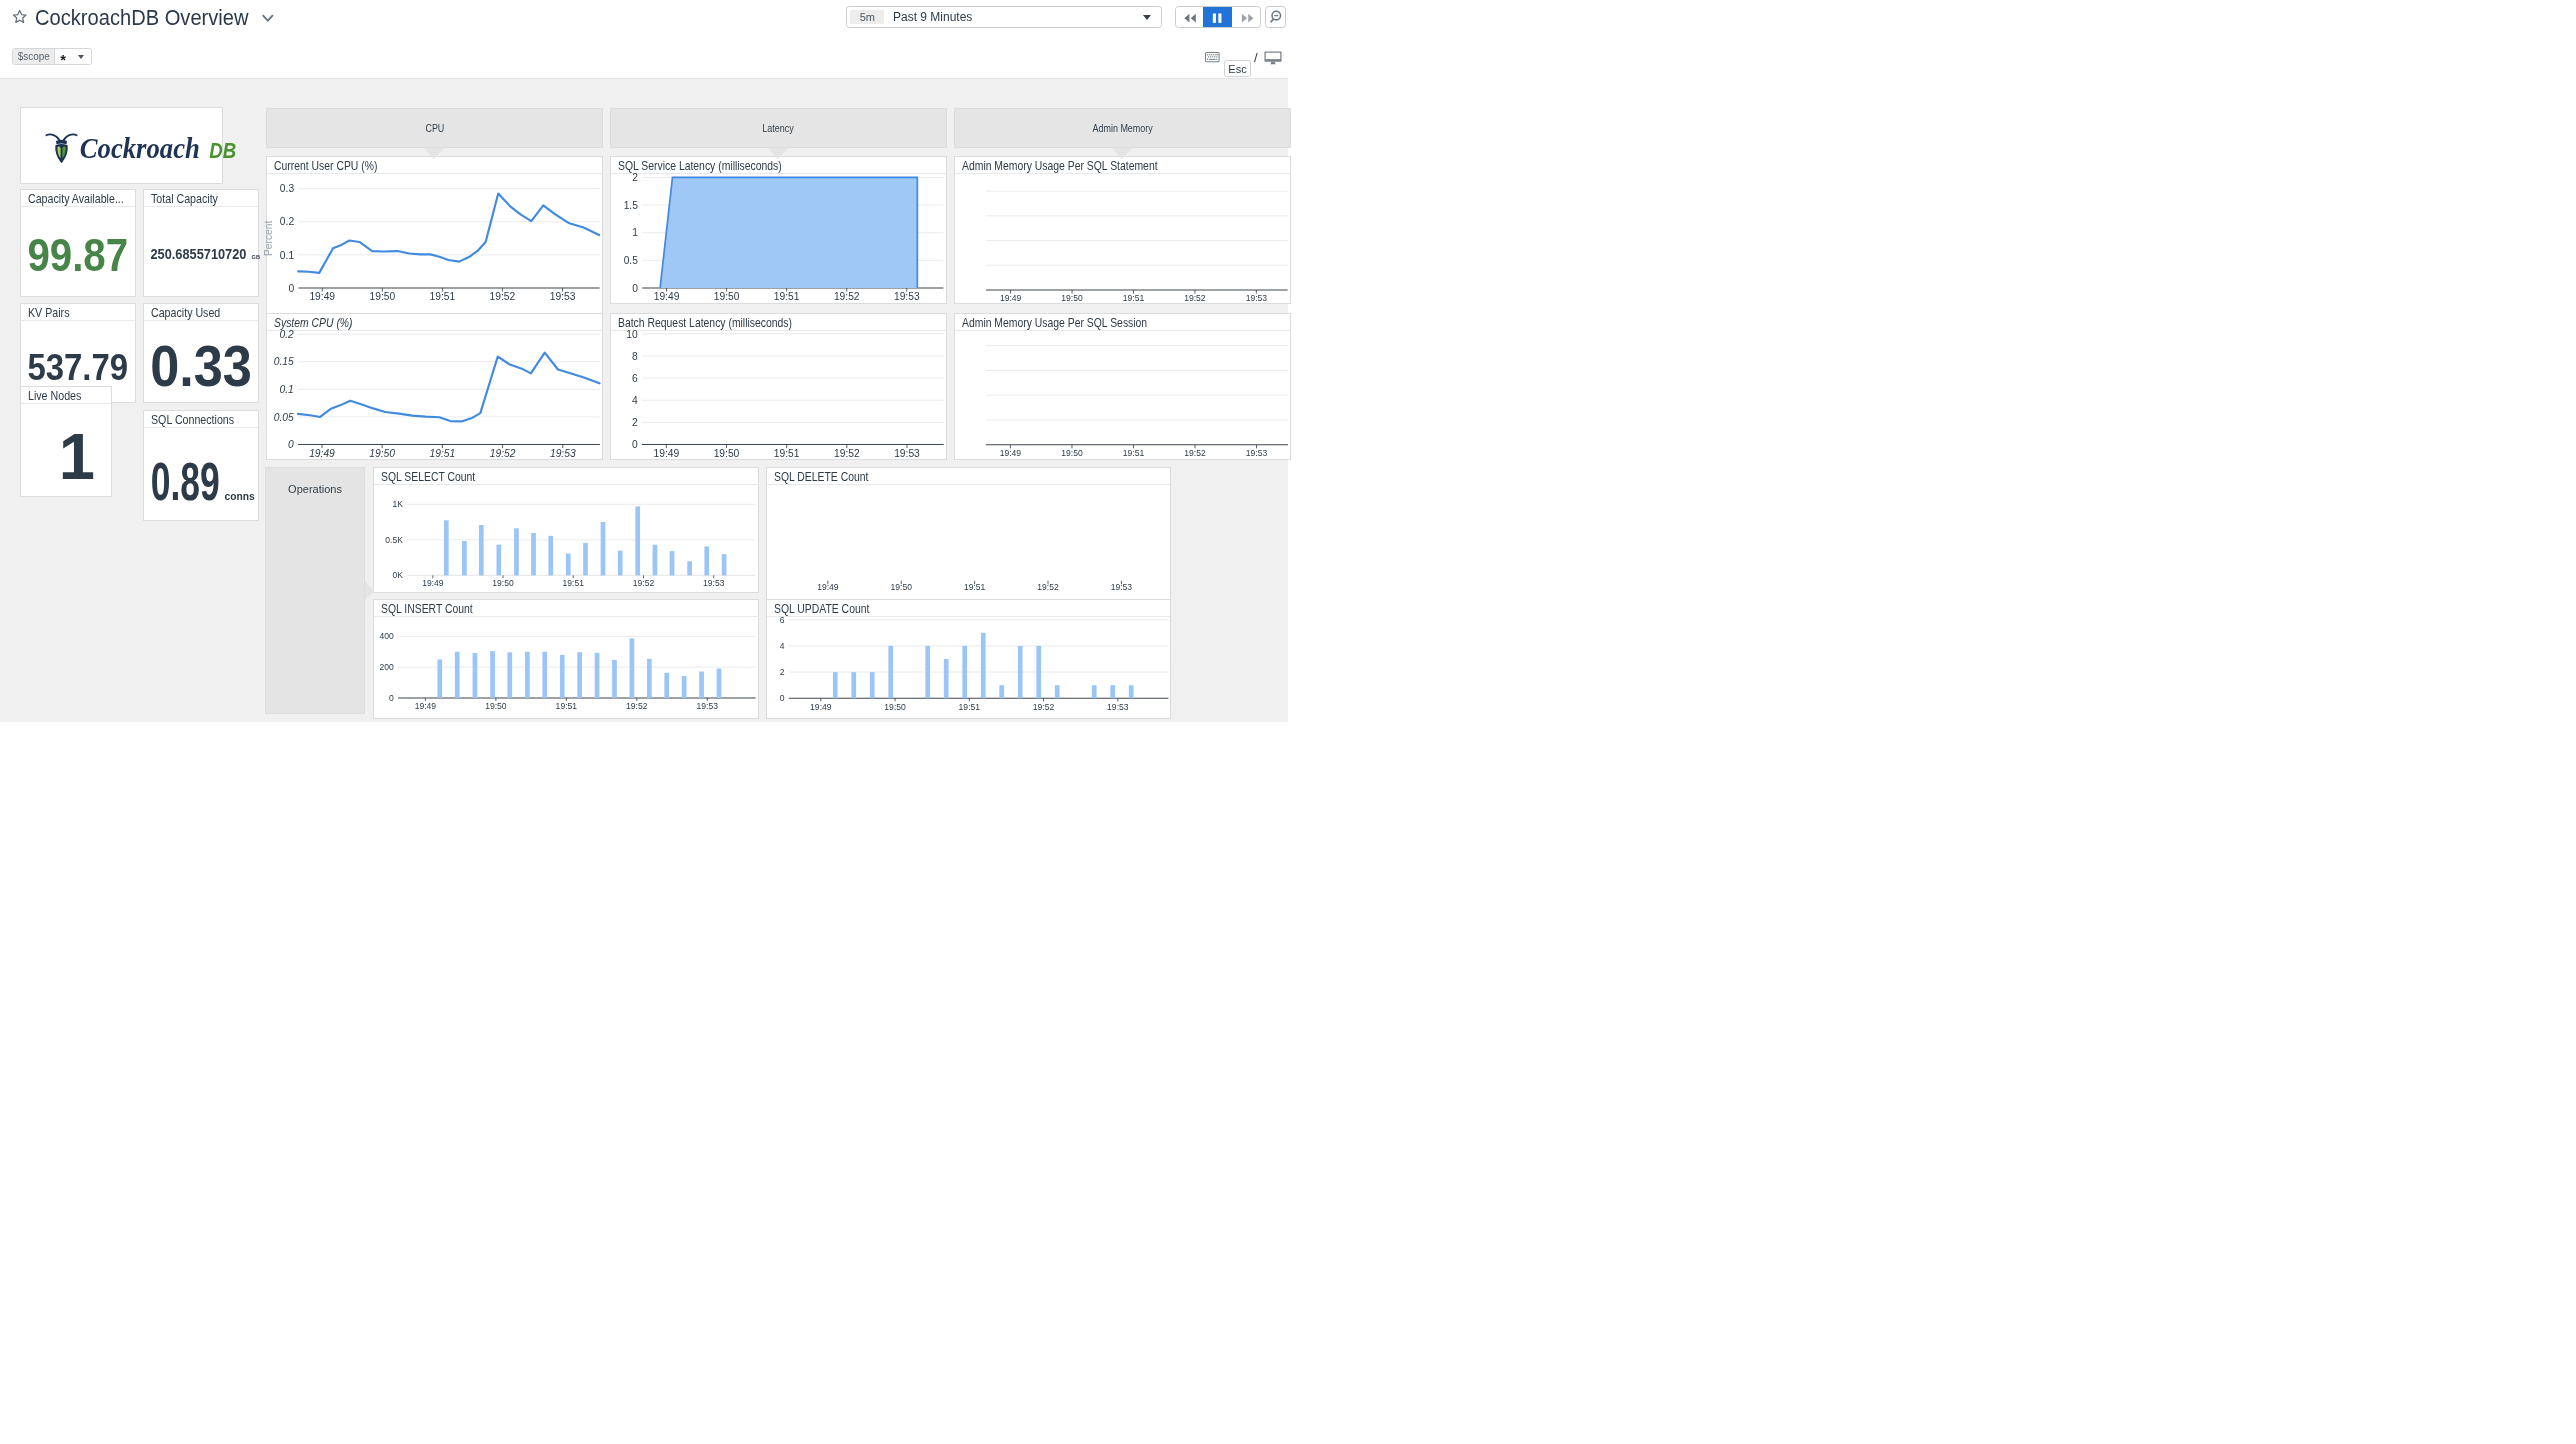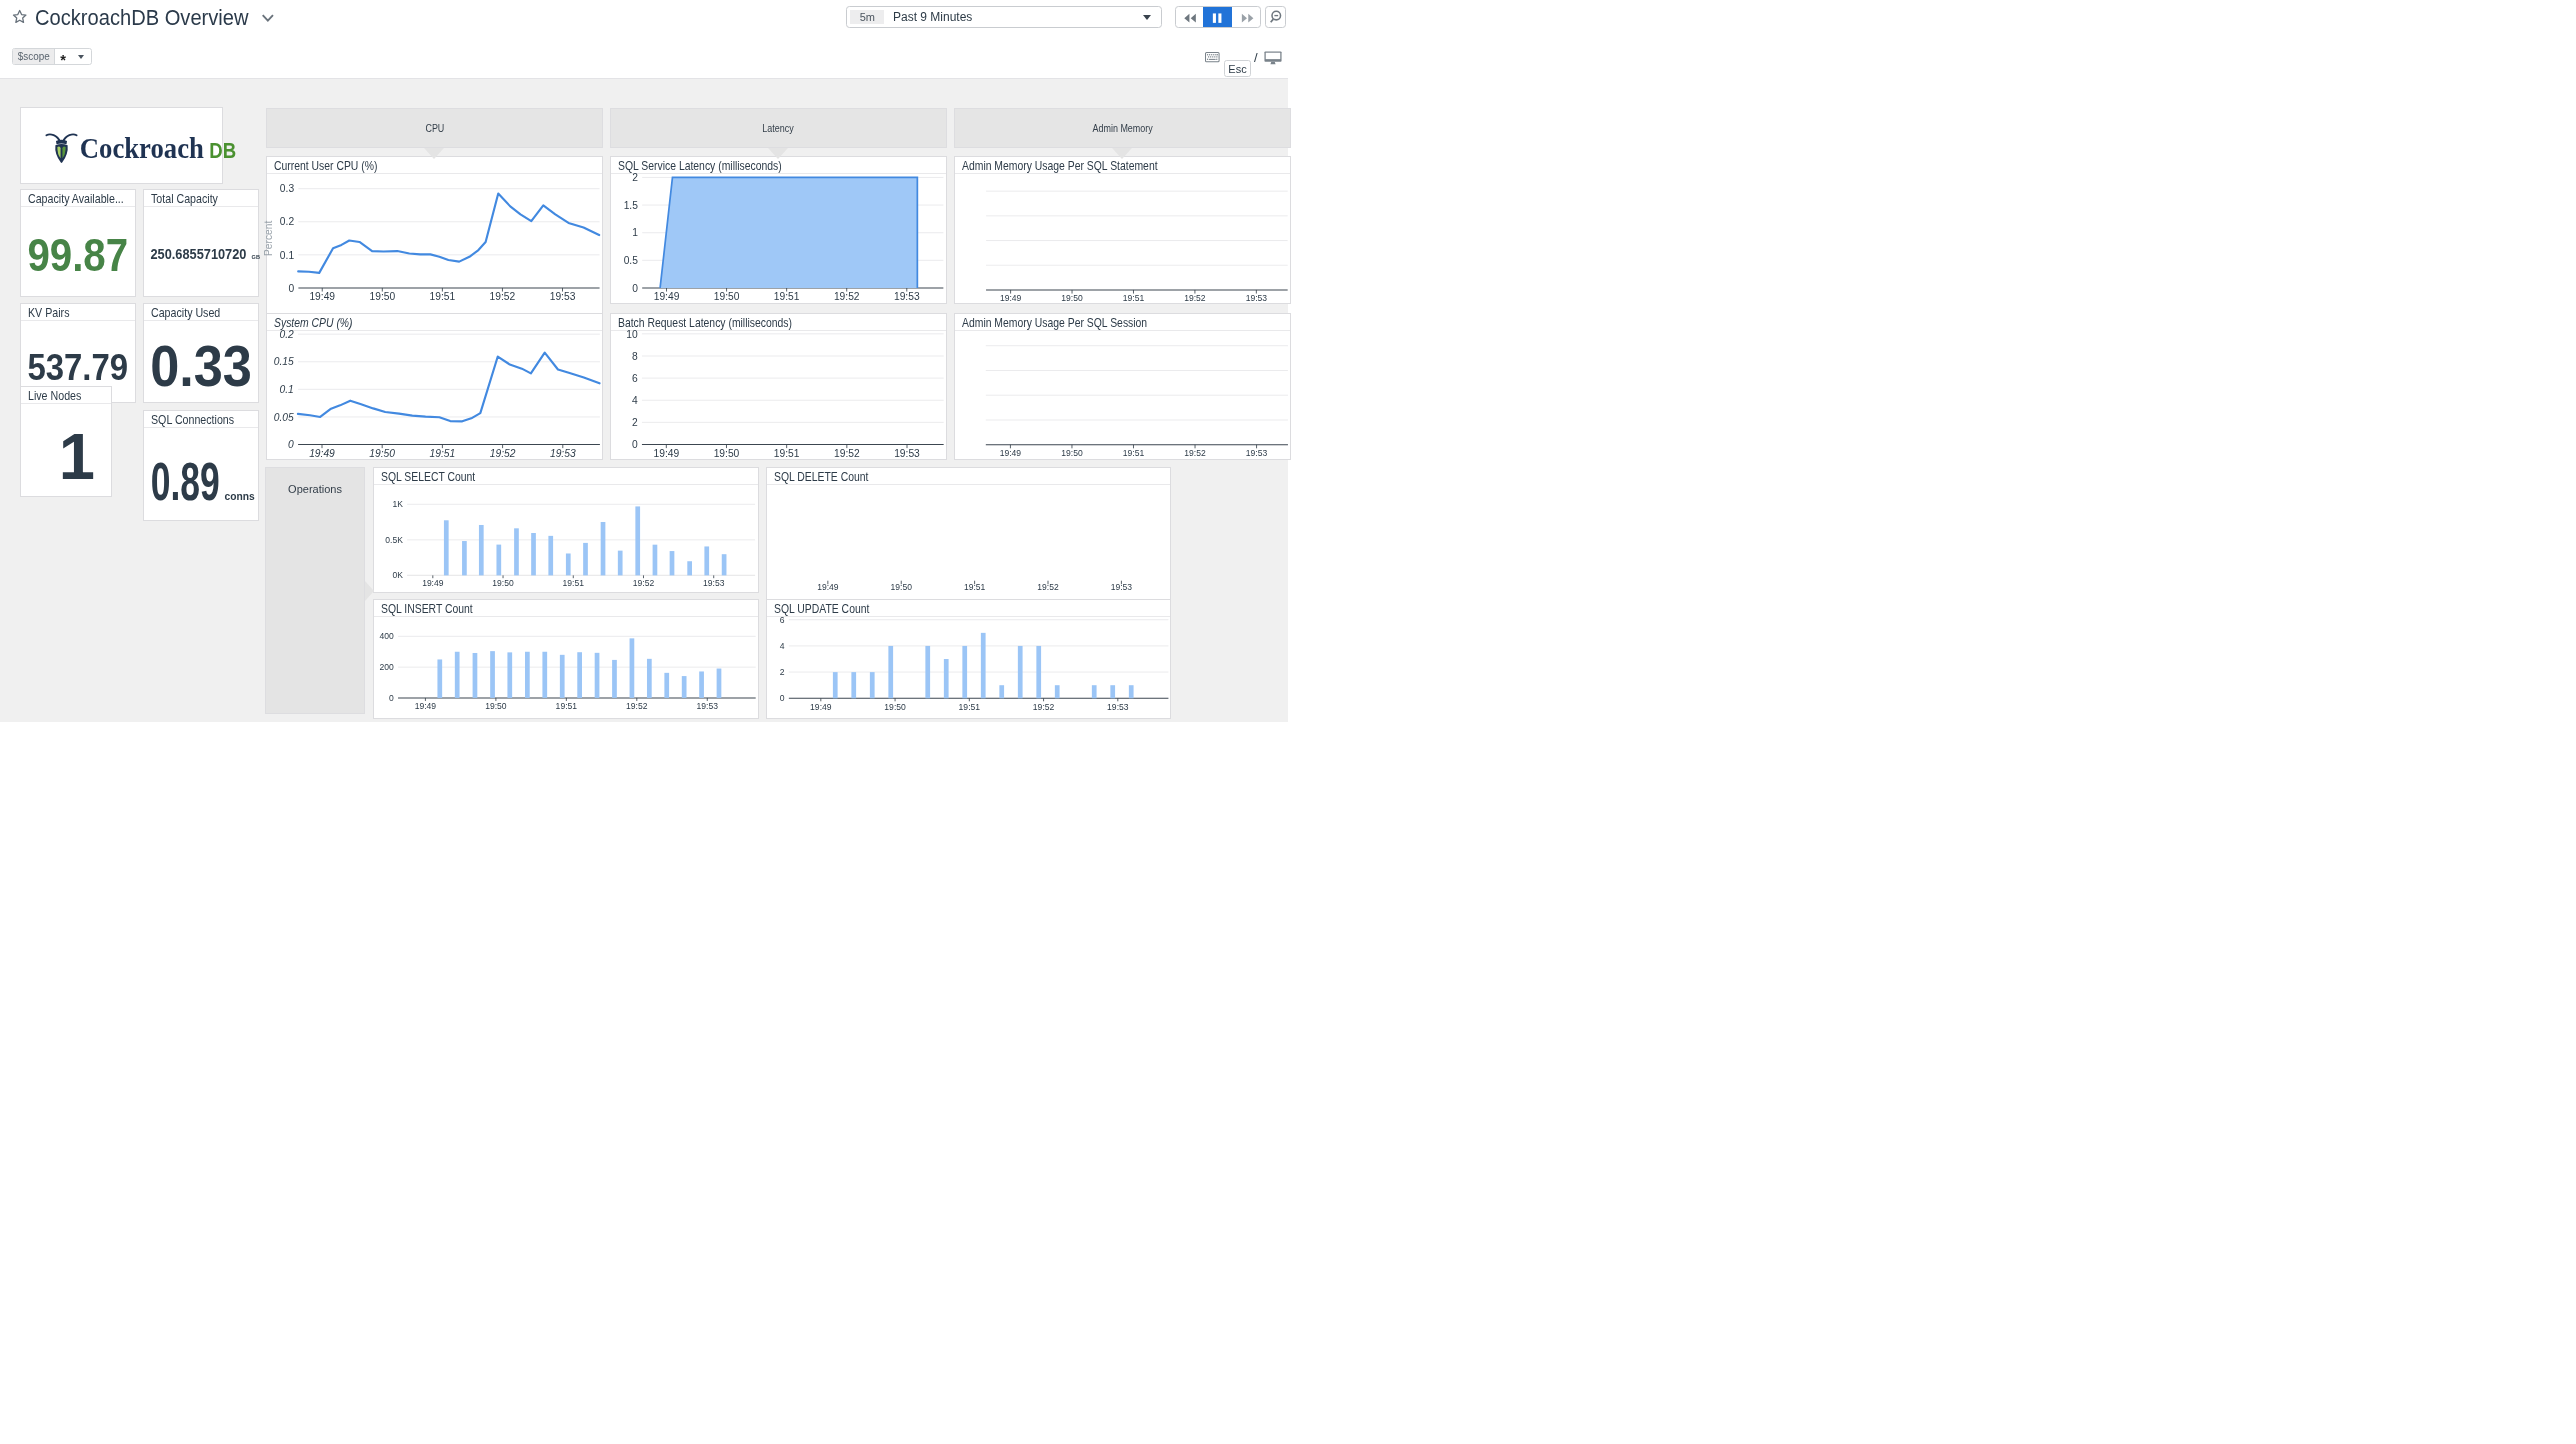--- a/index.html
+++ b/index.html
@@ -78,21 +78,21 @@
     </svg>
 <div style="position:absolute;left:1224px;top:48px;width:27px;height:17px;border:0.9px solid #d0d3d6;border-radius:2.6px;text-align:center;font-size:11px;color:#2d3b47;line-height:16.3px;margin-top:12px;">Esc</div>
 <div style="position:absolute;left:1254px;top:50px;font-size:13px;color:#2d3b47;">/</div>
 <svg style="left:1264px;top:51px;" width="18" height="13.7" viewBox="0 0 21 16">
       <rect x="0.5" y="0.5" width="20" height="12" rx="1" fill="#79828a"></rect>
       <rect x="2" y="2" width="17" height="7.5" fill="#fff"></rect>
       <path d="M8.5 12.5 L12.5 12.5 L13.5 15.5 L7.5 15.5 Z" fill="#79828a"></path>
     </svg>
 </div>
 <div class="content"></div>
-<div class="card" style="left:20.4px;top:107px;width:203px;height:77px;">
+<div class="card" style="left:20.4px;top:107px;width:203px;height:77px;font-style:italic;">
 <svg style="left:23.4px;top:24px;" width="33" height="31" viewBox="0 0 38 36">
       <path d="M17.5 11.5 C14 3.5 6 1.2 1.5 3.8" fill="none" stroke="#1f3352" stroke-width="2.2" stroke-linecap="round"></path>
       <path d="M20.5 11.5 C24 3.5 32 1.2 36.5 3.8" fill="none" stroke="#1f3352" stroke-width="2.2" stroke-linecap="round"></path>
       <path d="M12.6 10.4 Q19 7.4 25.4 10.4 L24.8 14.2 Q19 12.4 13.2 14.2 Z" fill="#1f3352"></path>
       <path d="M11.9 15.3 Q19 12.7 26.1 15.3 Q27.3 25.5 19.8 35.4 Q19 36.5 18.2 35.4 Q10.7 25.5 11.9 15.3 Z" fill="#1f3352"></path>
       <path d="M14.2 17.3 Q17.7 16.2 17.9 18.9 L17.9 30.5 Q14.1 25.8 14.2 17.3 Z" fill="#a8cf67"></path>
       <path d="M23.8 17.3 Q20.3 16.2 20.1 18.9 L20.1 30.5 Q23.9 25.8 23.8 17.3 Z" fill="#58953b"></path>
     </svg>
 <svg style="left:0;top:0;" width="238" height="77" viewBox="0 0 277 90">
       <text transform="translate(68.1 58.7) scale(0.918 1)" font-family="Liberation Serif" font-size="34" fill="#1f3352" font-weight="bold" text-anchor="start">Cockroach</text>

